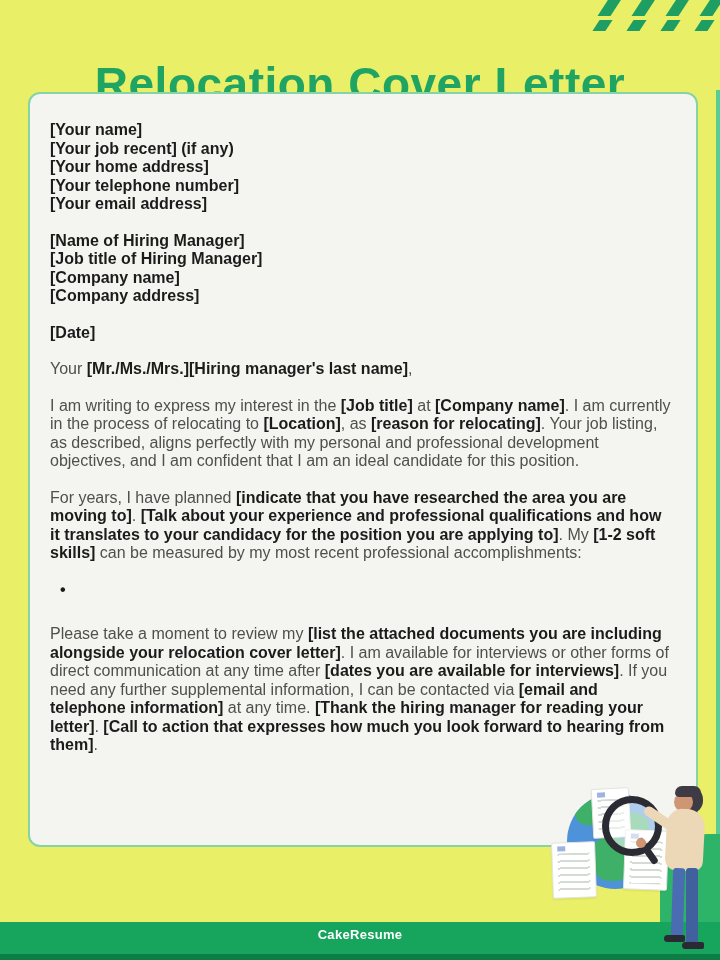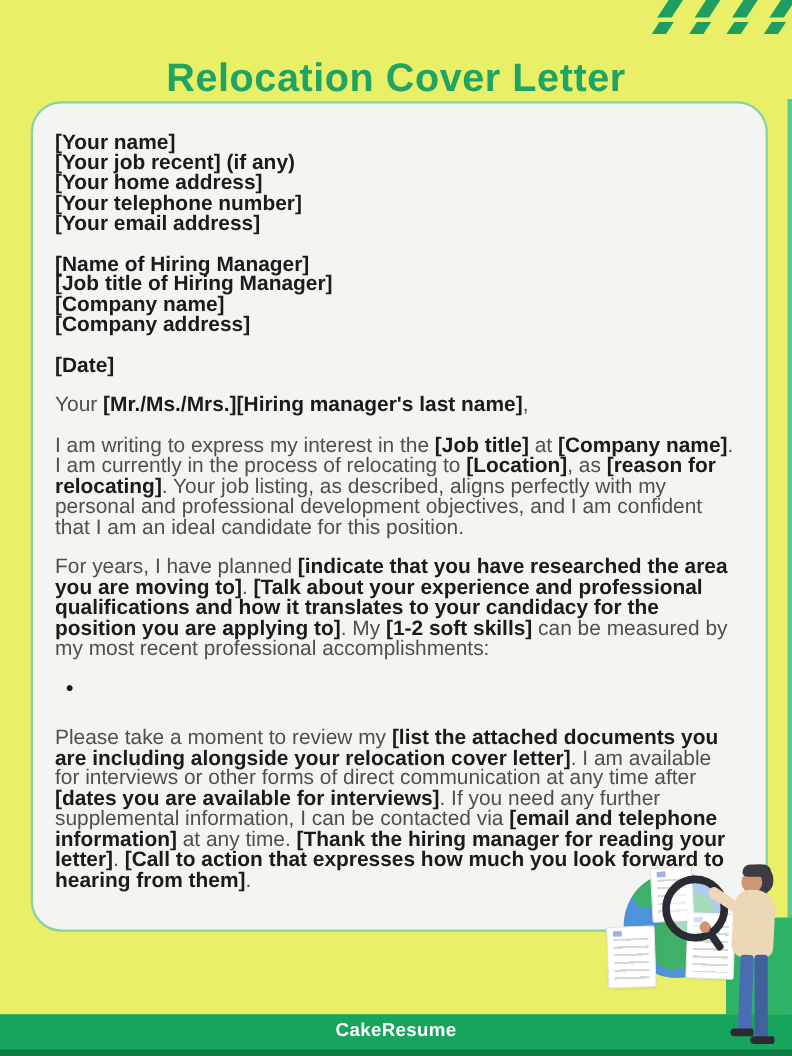--- a/index.html
+++ b/index.html
@@ -4,61 +4,61 @@
 <style>
   html,body{margin:0;padding:0;}
   body{
     width:720px;height:960px;position:relative;overflow:hidden;
     background:#e9ef66;
     font-family:"Liberation Sans","DejaVu Sans",sans-serif;
   }
   
   .page-title{
     position:absolute;top:26px;left:0;width:720px;text-align:center;
-    font-size:36px;font-weight:800;color:#1fa463;letter-spacing:.5px;
+    font-size:46px;font-weight:800;color:#1fa463;letter-spacing:.5px;
   }
   .chevrons{position:absolute;top:0;right:6px;width:140px;height:34px;}
   .chevron{position:absolute;top:0;width:14px;height:34px;}
   .chevron .seg-top,.chevron .seg-bot{
     position:absolute;background:#1f9e63;width:13px;transform:skewX(-33deg);
   }
   .chevron .seg-top{top:-4px;height:20px;left:6px;}
   .chevron .seg-bot{top:20px;height:11px;left:-2px;}
   .c1{right:102px;} .c2{right:68px;} .c3{right:34px;} .c4{right:0;}
   
   .edge-line{position:absolute;right:0;top:90px;bottom:0;width:4px;background:#58cc95;z-index:0;}
   .corner-panel{
     position:absolute;right:0;bottom:38px;width:60px;height:88px;
     background:#2eb469;border-top-left-radius:48px;z-index:1;
   }
   
   .card{
     position:absolute;left:28px;top:92px;width:670px;height:755px;
     box-sizing:border-box;background:#f4f5f0;
-    border:2px solid #86d3a6;border-radius:28px;
+    border:2px solid #86d3a6;border-radius:12px;
     padding:27px 24px 20px 20px;z-index:2;
-    color:#4f4f4f;font-size:19px;line-height:18.5px;
+    color:#4f4f4f;font-size:16px;line-height:18.5px;
   }
   .card .b, .card b{font-weight:bold;color:#1b1b1b;}
   .line{white-space:nowrap;}
   .block{margin:0 0 18px 0;}
   .para{margin:0 0 18px 0;}
   .bullet-row{margin:10px 0 26px 10px;display:flex;}
   .bullet-marker{width:16px;color:#1b1b1b;font-weight:bold;}
   .closing-block .line{margin-bottom:0;}
   .sincerely{margin:10px 0 15px 0;}
   .signature{margin:0 0 18px 0;}
   
   .footer{
     position:absolute;left:0;bottom:0;width:720px;height:38px;
     background:#17a45c;z-index:3;
   }
   .footer-brand{
     position:absolute;left:0;top:5px;width:100%;text-align:center;
-    color:#ffffff;font-size:17px;font-weight:bold;letter-spacing:.3px;
+    color:#ffffff;font-size:13px;font-weight:bold;letter-spacing:.3px;
   }
   .footer-dark{position:absolute;left:0;bottom:0;width:100%;height:6px;background:#0c7e45;}
   
   .illus{position:absolute;left:540px;top:770px;width:180px;height:190px;z-index:4;pointer-events:none;}
   .globe{
     position:absolute;left:27px;top:23px;width:96px;height:96px;border-radius:50%;
     background:#4e92d9;overflow:hidden;
   }
   .land{position:absolute;background:#3fb068;border-radius:45% 55% 50% 50%;}
   .land1{left:8px;top:6px;width:34px;height:26px;transform:rotate(-15deg);}

